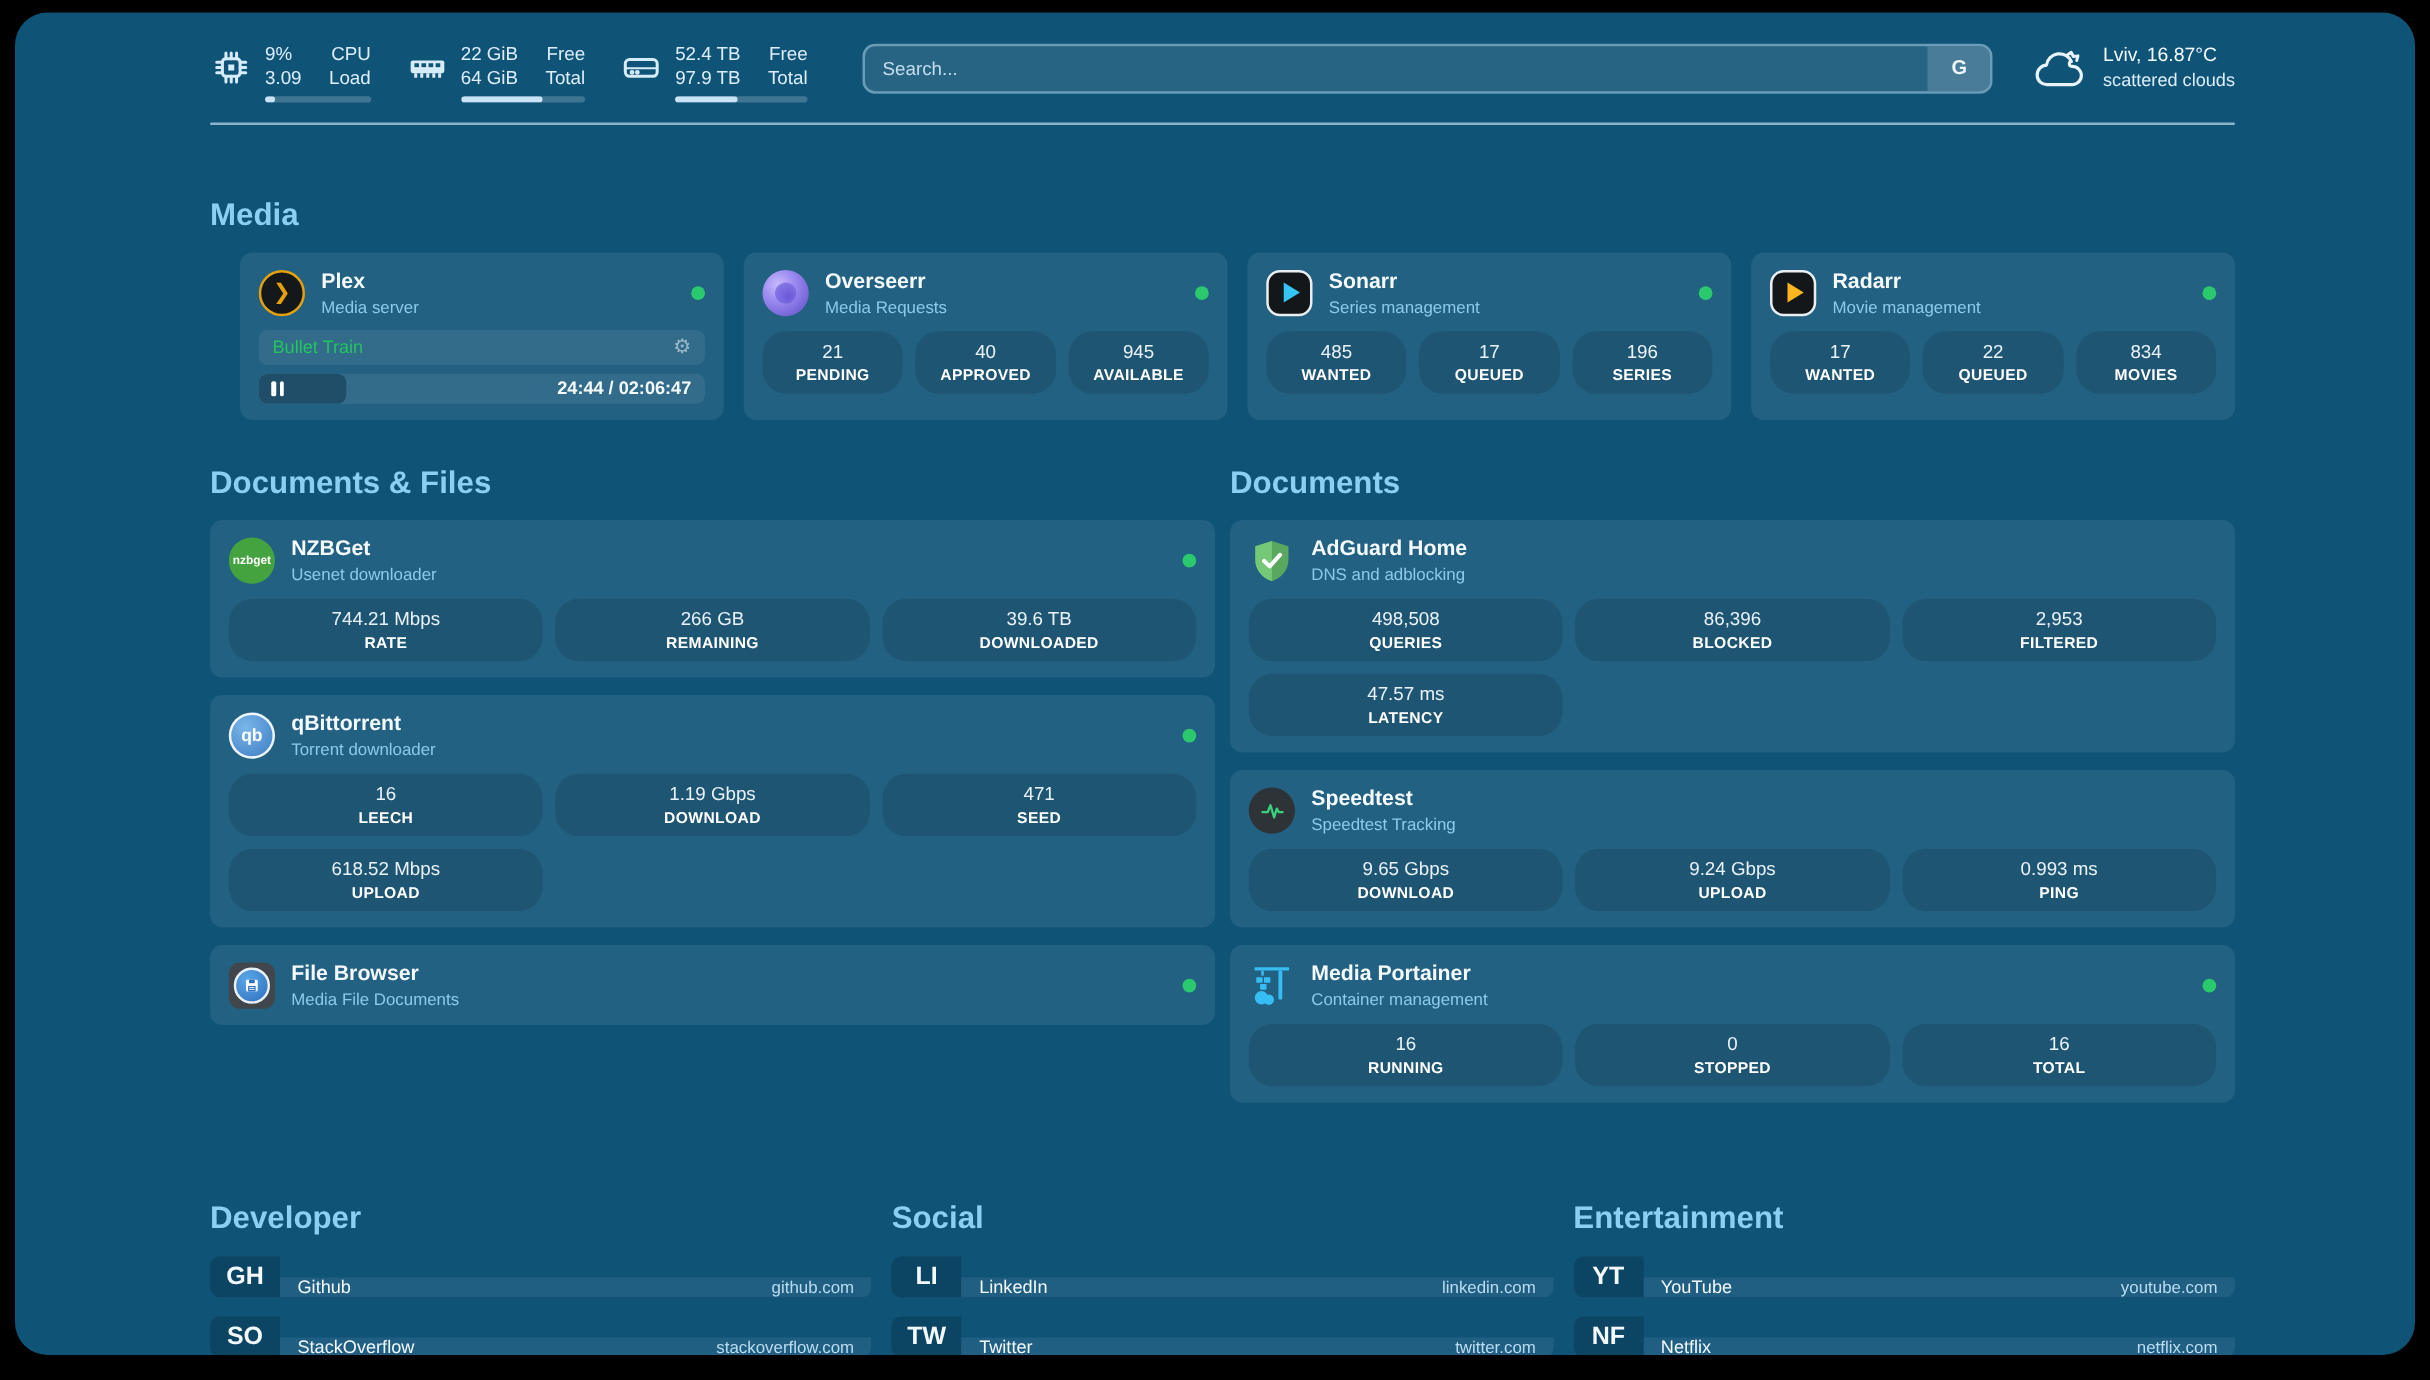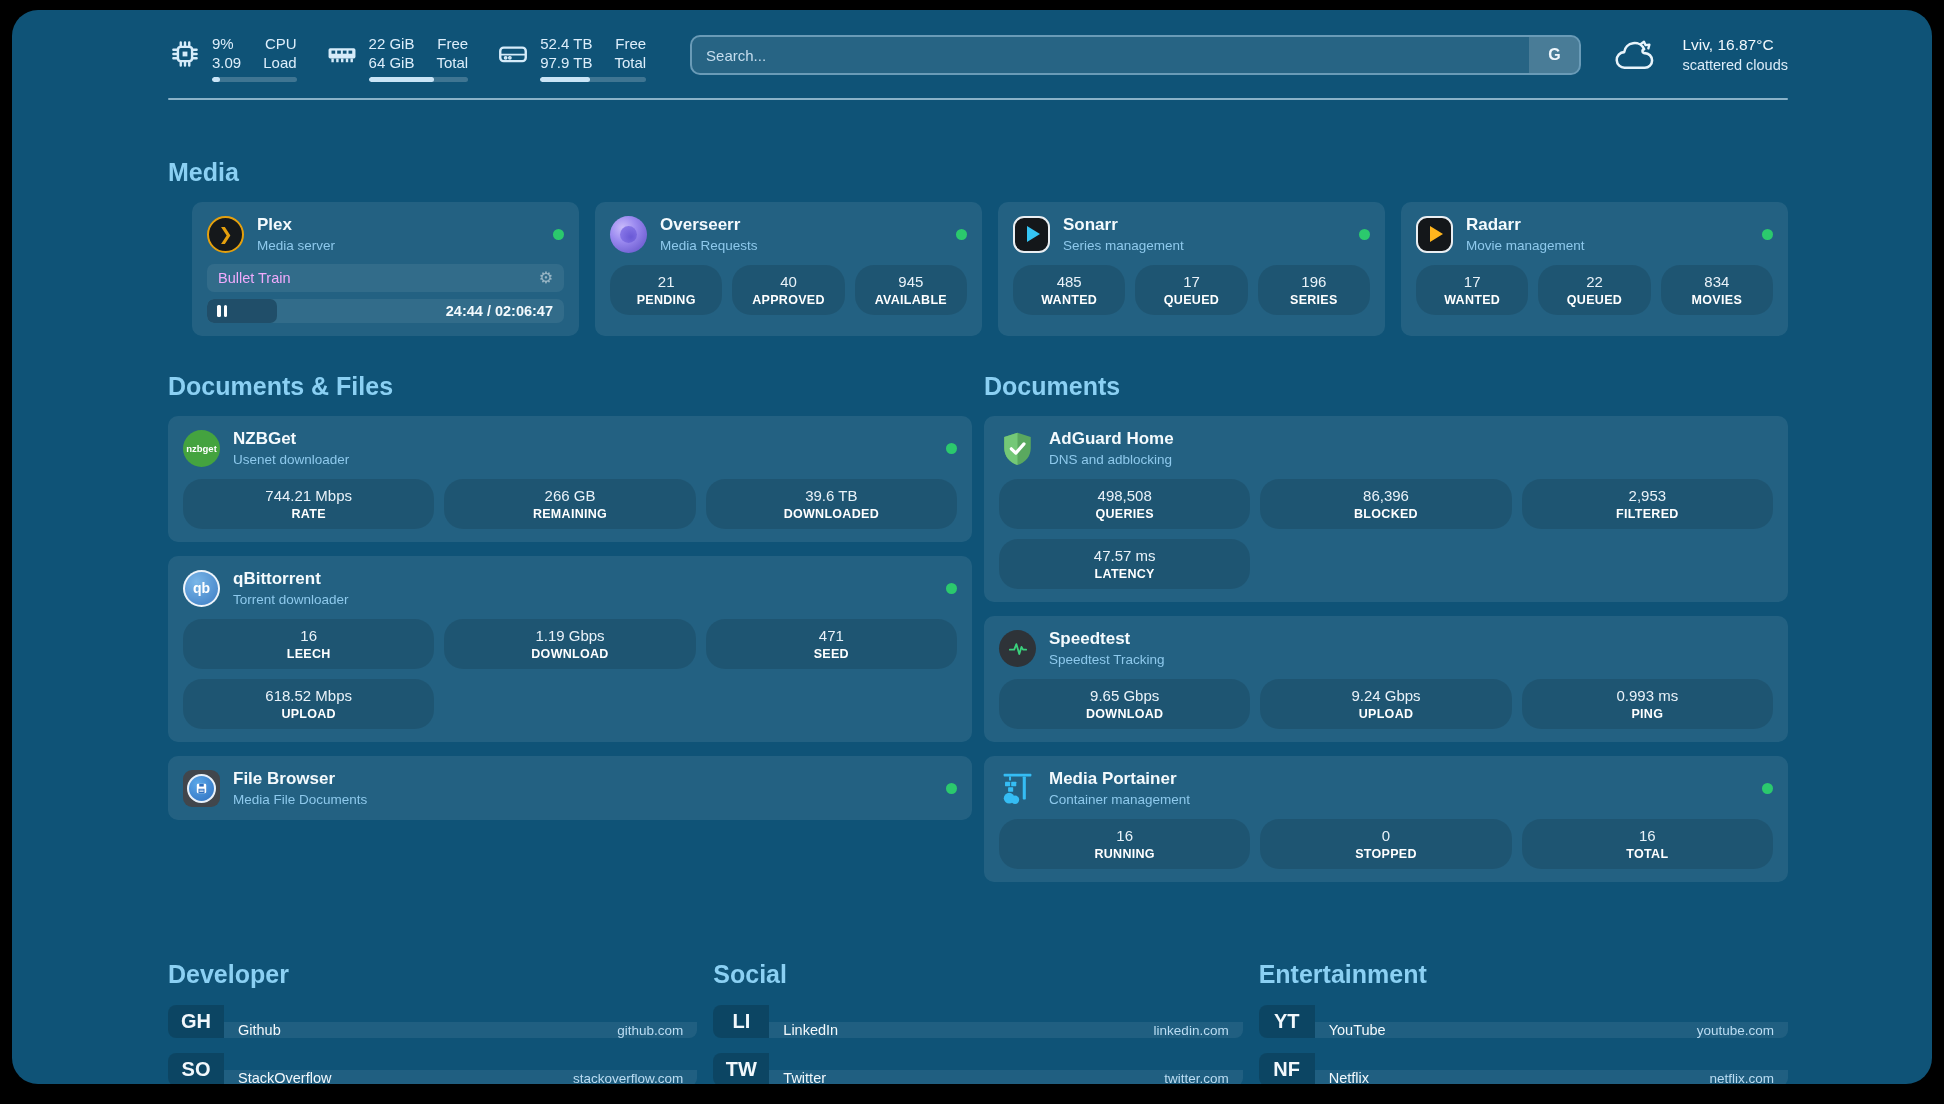--- a/index.html
+++ b/index.html
@@ -23,21 +23,21 @@
 
   .search { flex:1; display:flex; align-items:stretch; height:40px; margin:1px 32px 0 16px;
     background:rgba(255,255,255,0.10); border:2px solid rgba(173,209,234,0.50);
     border-radius:10px; overflow:hidden; }
   .search input { flex:1; background:transparent; border:none; outline:none; color:#edf6fc;
     font-size:15px; padding:0 14px; font-family:inherit; }
   .search input::placeholder { color:#c6ddee; }
   .g-btn { width:50px; background:rgba(255,255,255,0.16); display:flex; align-items:center;
     justify-content:center; font-size:16px; font-weight:700; color:#eef6fc; cursor:pointer; }
 
-  .weather { display:flex; align-items:center; gap:25px; margin-top:2px; }
+  .weather { display:flex; align-items:center; gap:12px; margin-top:2px; }
   .weather-icon { width:44px; height:36px; }
   .weather-line1 { font-size:15.5px; color:#f2f9fd; }
   .weather-line2 { font-size:14.5px; color:#dcedf9; margin-top:3px; }
 
   .divider { height:2px; background:rgba(205,229,245,0.65); margin-top:16px; border-radius:1px; }
 
   
   .section-title { font-size:25px; font-weight:600; color:#8bd0f3; }
   .media-title { margin-top:58px; }
   .media-grid { display:grid; grid-template-columns:repeat(4,1fr); gap:16px; margin-top:15px;padding-left:24px; }
@@ -51,21 +51,21 @@
 
   .tiles { display:grid; gap:10px; margin-top:12px; }
   .c3 { grid-template-columns:repeat(3,1fr); }
   .c4 { grid-template-columns:repeat(3,1fr); }
   .tile { background:rgba(0,0,0,0.12); border-radius:19px; padding:8px 4px; text-align:center; }
   .tile-value { font-size:15px; color:#e9f2f9; }
   .tile-label { font-size:12.5px; font-weight:700; color:#fff; margin-top:3px; letter-spacing:0.3px; }
 
   
   .np-row { margin-top:11px; background:rgba(255,255,255,0.07); border-radius:7px; padding:0 11px;
-    height:28px; display:flex; align-items:center; font-size:14.5px; color:#f0abfc; }
+    height:28px; display:flex; align-items:center; font-size:14.5px; color:#22c55e; }
   .np-gear { margin-left:auto; color:rgba(255,255,255,0.5); font-size:16px; cursor:pointer; line-height:1; }
   .np-gear::before { content:"⚙"; }
   .np-progress { margin-top:7px; background:rgba(255,255,255,0.07); border-radius:7px; height:24px;
     position:relative; display:flex; align-items:center; overflow:hidden; }
   .np-fill { position:absolute; left:0; top:0; bottom:0; background:rgba(5,35,56,0.40); border-radius:7px; }
   .np-pause { display:flex; gap:3px; margin-left:10px; z-index:1; cursor:pointer; }
   .np-pause span { width:3.5px; height:12px; background:#fff; border-radius:1.5px; }
   .np-time { margin-left:auto; margin-right:11px; z-index:1; font-size:14.5px; font-weight:600; color:#f4fafd; }
 
   .cols { display:grid; grid-template-columns:1fr 1fr; gap:12px; margin-top:36px; align-items:start; }
@@ -94,21 +94,21 @@
   .fb-circle { width:29px; height:29px; border-radius:50%;
     background:radial-gradient(circle at 35% 30%, #5aa7e8, #2e6fc0);
     border:2px solid #e8f1fa; display:flex; align-items:center; justify-content:center; }
 
   
   .bookmarks { display:grid; grid-template-columns:repeat(3,1fr); gap:16px; margin-top:64px; }
   .bm-group .section-title { margin-bottom:16px; }
   .bm-row { display:flex; height:33px; border-radius:8px; overflow:hidden; margin-bottom:15px; cursor:pointer; }
   .bm-abbr { width:56px; flex:none; background:rgba(0,0,0,0.16); display:flex; align-items:center;
     justify-content:center; font-size:20px; font-weight:600; color:#f2f8fc; }
-  .bm-body { flex:1; background:rgba(255,255,255,0.075); display:flex; align-items:center; padding:0 14px;margin-top:17px; }
+  .bm-body { flex:1; background:rgba(255,255,255,0.075); display:flex; align-items:flex-start; padding:0 14px;margin-top:17px; }
   .bm-name { font-size:14.5px; color:#f2f8fc; }
   .bm-url { margin-left:auto; font-size:13.5px; color:#badcf2; }
 </style>
 </head>
 <body>
 
 <div class="dashboard">
 <div class="content">
 
   <div class="topbar">

